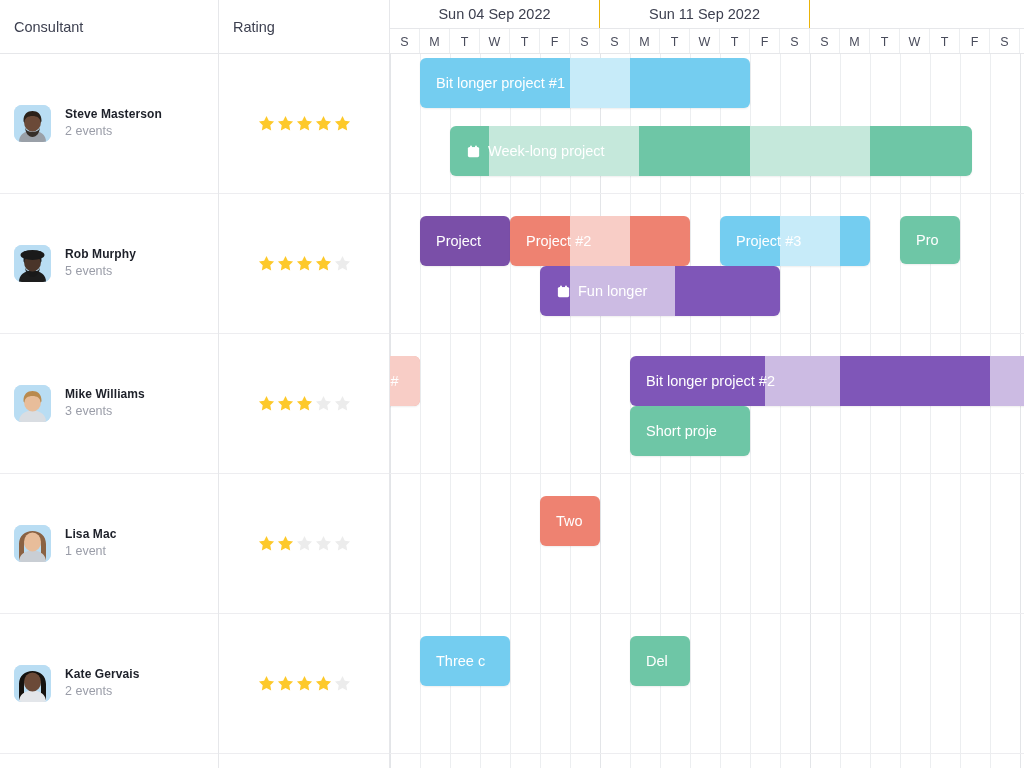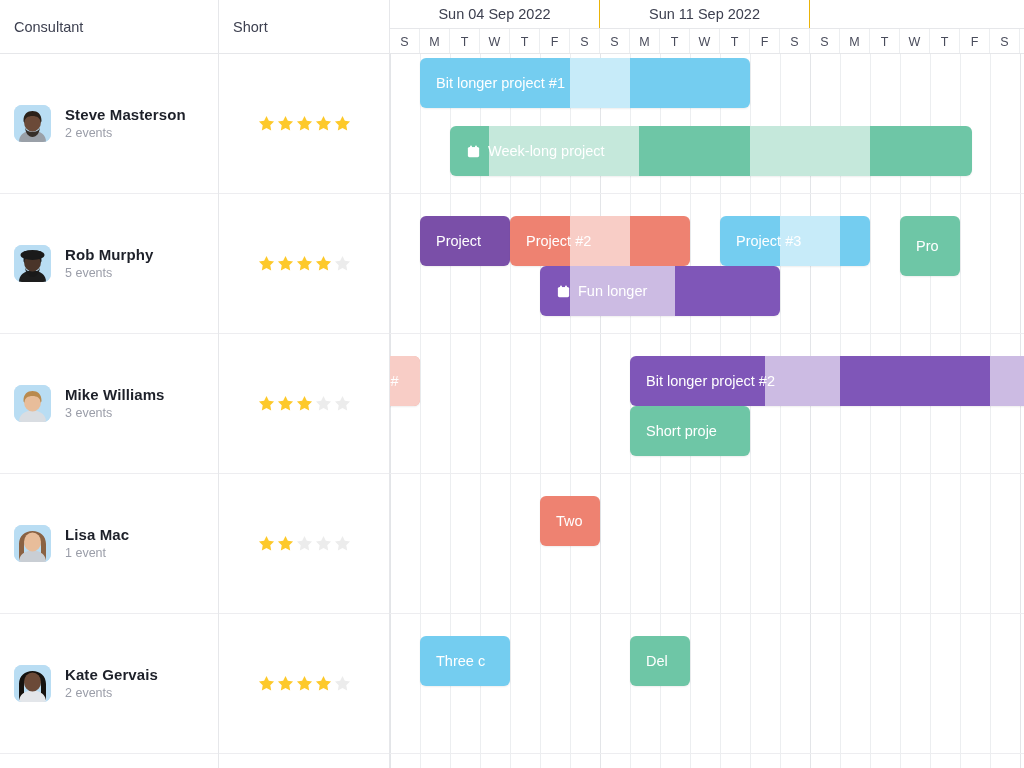--- a/index.html
+++ b/index.html
@@ -76,21 +76,21 @@
   }
   .avatar {
     width: 37px; height: 37px; flex: 0 0 37px;
     border-radius: 8px;
     margin-right: 14px;
     overflow: hidden;
     position: relative;
     background: #bfe0f5;
   }
   .avatar svg { display: block; width: 37px; height: 37px; }
-  .who-name { font-size: 15px; font-weight: bold; color: #1d2029; line-height: 1.25; letter-spacing: .1px; }
+  .who-name { font-size: 12px; font-weight: bold; color: #1d2029; line-height: 1.25; letter-spacing: .1px; }
   .who-sub  { font-size: 12.5px; color: #9a9da8; line-height: 1.3; margin-top: 1px; }
 
   .stars { display: flex; gap: 0px; padding-left: 24px; }
   .star { width: 19px; height: 19px; display: block; }
 
   
   .grid-v, .grid-h { position: absolute; top: 0; left: 0; right: 0; bottom: 0; pointer-events: none; }
   .vline { position: absolute; top: 0; bottom: 0; width: 1px; background: #eceef0; }
   .vline.wk { background: #e3e5e8; }
   .hline { position: absolute; left: 0; right: 0; height: 1px; background: #ededf0; }
@@ -117,21 +117,21 @@
 </head>
 <body>
 
 <div id="scheduler">
 
   <div class="hdr">
     <div class="hdr-consultant">
       <span>Consultant</span>
     </div>
     <div class="hdr-rating">
-      <span>Short</span>
+      <span>Rating</span>
     </div>
     <div class="hdr-time">
       <div class="weeks" id="weeks-row">
           <div class="week">Sun 04 Sep 2022</div>
           <div class="week">Sun 11 Sep 2022</div>
         </div>
       <div class="days" id="days-row">
           <div class="day">S</div>
           <div class="day">M</div>
           <div class="day">T</div>
@@ -449,21 +449,21 @@
             <span class="lbl">
               <span>Project #2</span>
             </span>
           </div>
           <div class="bar" style="left: 330px; width: 150px; top: 162px; height: 50px; background: rgb(116, 205, 240);">
             <span class="seg" style="left:60px;width:60px"></span>
             <span class="lbl">
               <span>Project #3</span>
             </span>
           </div>
-          <div class="bar" style="left: 510px; width: 60px; top: 162px; height: 60px; background: rgb(110, 198, 166);">
+          <div class="bar" style="left: 510px; width: 60px; top: 162px; height: 48px; background: rgb(110, 198, 166);">
             <span class="lbl">
               <span>Pro</span>
             </span>
           </div>
           <div class="bar" style="left: 150px; width: 240px; top: 212px; height: 50px; background: rgb(127, 86, 184);">
             <span class="seg" style="left:30px;width:105px"></span>
             <span class="lbl">
               <span>
                 <svg class="cal-ico" viewBox="0 0 24 24" xmlns="http://www.w3.org/2000/svg">
                   <rect x="3" y="5" width="18" height="16" rx="2.5" fill="#fff"></rect>

